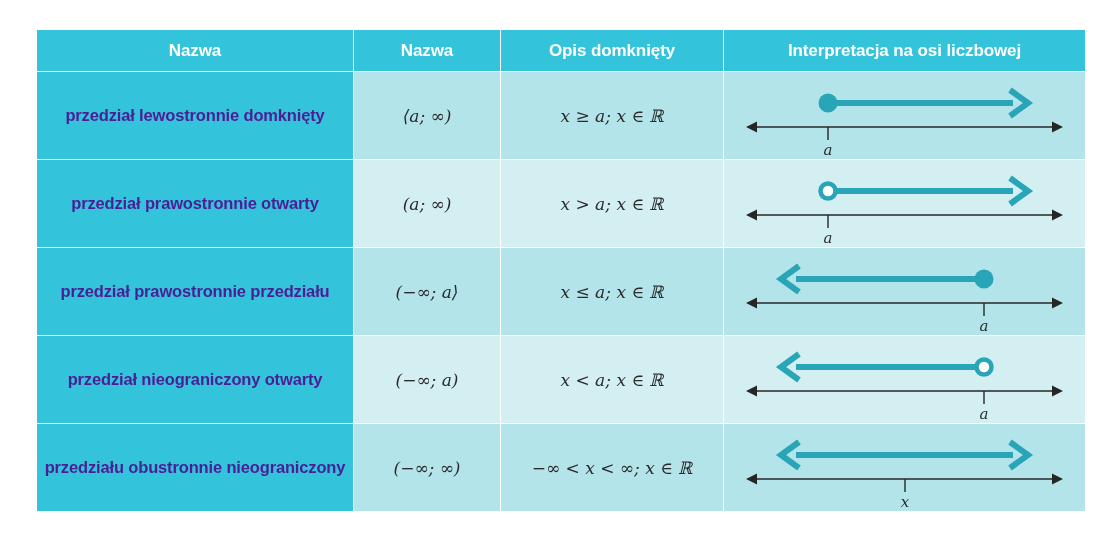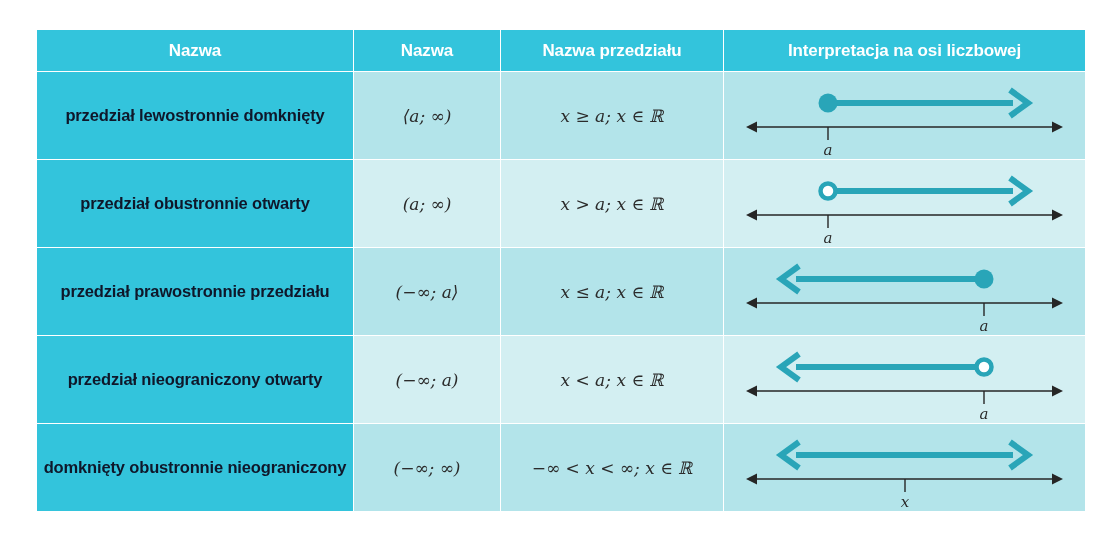--- a/index.html
+++ b/index.html
@@ -41,21 +41,21 @@
     background:#33C4DC;
     color:#ffffff;
     font-size:17px;
     font-weight:bold;
     letter-spacing:-0.1px;
   }
 
   
   td.name-cell{
     background:#33C4DC;
-    color:#0f172a;
+    color:#4c1d95;
     font-size:16.5px;
     font-weight:bold;
     line-height:1.35;
     padding:4px 14px;
     letter-spacing:-0.15px;
   }
   
   tr.row-dark td.data-cell{ background:#B3E4EA; }
   tr.row-light td.data-cell{ background:#D3EFF2; }
 
@@ -91,21 +91,21 @@
     <colgroup>
       <col class="c-name">
         <col class="c-symbol">
         <col class="c-desc">
         <col class="c-axis">
     </colgroup>
     <thead>
       <tr>
         <th>Nazwa</th>
         <th>Nazwa</th>
-        <th>Nazwa przedziału</th>
+        <th>Opis domknięty</th>
         <th>Interpretacja na osi liczbowej</th>
       </tr>
     </thead>
     <tbody id="tbody">
         <tr class="row-dark">
           <td class="name-cell">przedział lewostronnie domknięty</td>
           <td class="data-cell sym-cell">⟨a; ∞)</td>
           <td class="data-cell desc-cell">x ≥ a; x ∈ ℝ</td>
           <td class="data-cell axis-cell">
             <div class="axis-box">
@@ -116,21 +116,21 @@
                 <line x1="104" y1="55" x2="104" y2="68" stroke="#262626" stroke-width="1.4"></line>
                 <text class="axis-label" x="104" y="83" text-anchor="middle">a</text>
                 <line x1="104" y1="31" x2="289" y2="31" stroke="#29A5B8" stroke-width="6"></line>
                 <polyline points="286,18 304,31 286,44" fill="none" stroke="#29A5B8" stroke-width="6" stroke-linecap="butt" stroke-linejoin="miter"></polyline>
                 <circle cx="104" cy="31" r="9.5" fill="#29A5B8"></circle>
               </svg>
             </div>
           </td>
         </tr>
         <tr class="row-light">
-          <td class="name-cell">przedział obustronnie otwarty</td>
+          <td class="name-cell">przedział prawostronnie otwarty</td>
           <td class="data-cell sym-cell">(a; ∞)</td>
           <td class="data-cell desc-cell">x &gt; a; x ∈ ℝ</td>
           <td class="data-cell axis-cell">
             <div class="axis-box">
               <svg width="361" height="87" viewBox="0 0 361 87" xmlns="http://www.w3.org/2000/svg">
                 <line x1="31" y1="55" x2="330" y2="55" stroke="#262626" stroke-width="1.6"></line>
                 <polygon points="22,55 33,49.5 33,60.5" fill="#262626"></polygon>
                 <polygon points="339,55 328,49.5 328,60.5" fill="#262626"></polygon>
                 <line x1="104" y1="55" x2="104" y2="68" stroke="#262626" stroke-width="1.4"></line>
                 <text class="axis-label" x="104" y="83" text-anchor="middle">a</text>
@@ -173,21 +173,21 @@
                 <line x1="260" y1="55" x2="260" y2="68" stroke="#262626" stroke-width="1.4"></line>
                 <text class="axis-label" x="260" y="83" text-anchor="middle">a</text>
                 <line x1="72" y1="31" x2="260" y2="31" stroke="#29A5B8" stroke-width="6"></line>
                 <polyline points="75,18 57,31 75,44" fill="none" stroke="#29A5B8" stroke-width="6" stroke-linecap="butt" stroke-linejoin="miter"></polyline>
                 <circle cx="260" cy="31" r="7.5" fill="#ffffff" stroke="#29A5B8" stroke-width="4.5"></circle>
               </svg>
             </div>
           </td>
         </tr>
         <tr class="row-dark">
-          <td class="name-cell">domknięty obustronnie nieograniczony</td>
+          <td class="name-cell">przedziału obustronnie nieograniczony</td>
           <td class="data-cell sym-cell">(−∞; ∞)</td>
           <td class="data-cell desc-cell">−∞ &lt; x &lt; ∞;  x ∈ ℝ</td>
           <td class="data-cell axis-cell">
             <div class="axis-box">
               <svg width="361" height="87" viewBox="0 0 361 87" xmlns="http://www.w3.org/2000/svg">
                 <line x1="31" y1="55" x2="330" y2="55" stroke="#262626" stroke-width="1.6"></line>
                 <polygon points="22,55 33,49.5 33,60.5" fill="#262626"></polygon>
                 <polygon points="339,55 328,49.5 328,60.5" fill="#262626"></polygon>
                 <line x1="181" y1="55" x2="181" y2="68" stroke="#262626" stroke-width="1.4"></line>
                 <text class="axis-label" x="181" y="83" text-anchor="middle">x</text>

